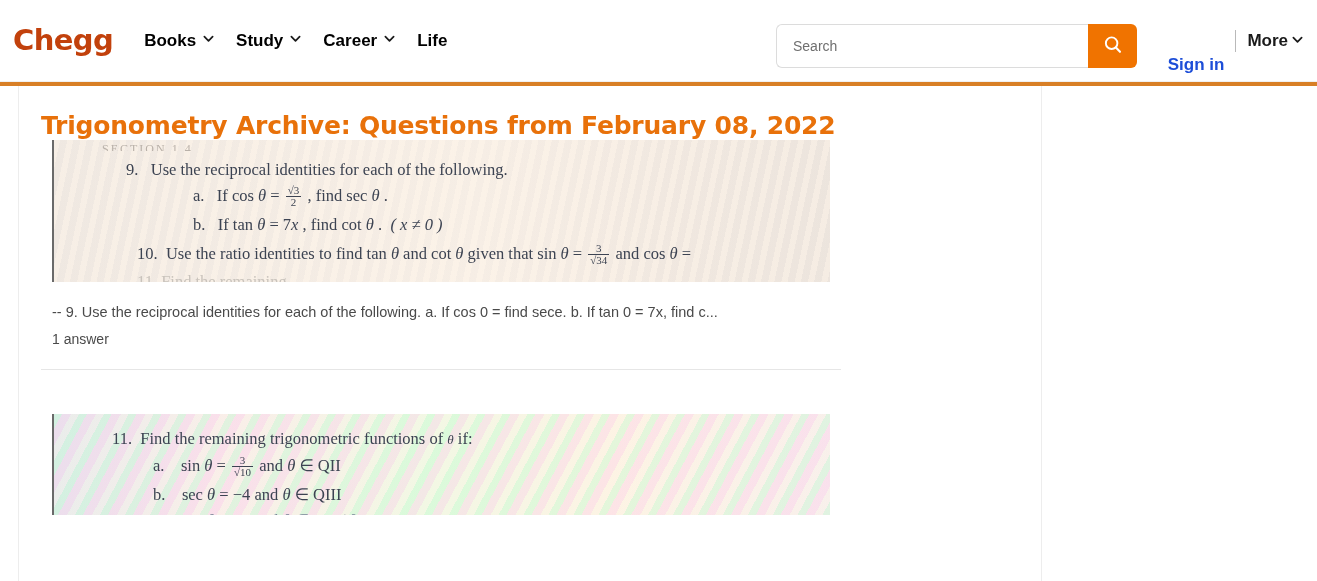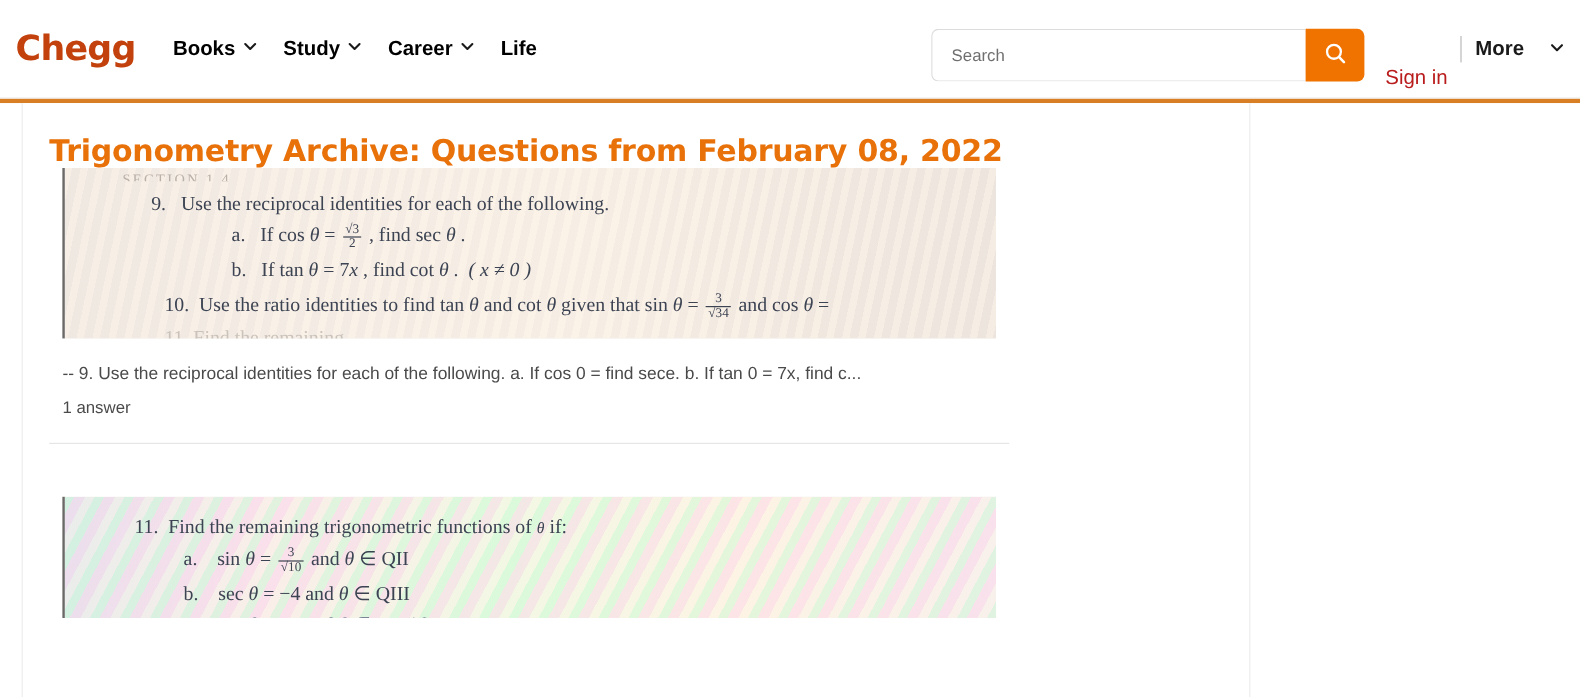--- a/index.html
+++ b/index.html
@@ -102,36 +102,36 @@
     position: absolute;
     right: 14px;
     top: 0;
     height: 82px;
     display: flex;
     align-items: center;
     gap: 0px;
   }
   .signin {
     font-size: 17px;
-    font-weight: normal;
-    color: #b91c1c;
+    font-weight: bold;
+    color: #1d4ed8;
     padding-right: 11px;
     cursor: pointer;
     white-space: nowrap;
     margin-top: 47px;
   }
   .vdiv {
     width: 1px;
     height: 22px;
     background: #b9b9b9;
   }
   .more {
     display: flex;
     align-items: center;
-    gap: 22px;
+    gap: 4px;
     font-size: 17px;
     font-weight: bold;
     color: #1a1a1a;
     padding-left: 11px;
     cursor: pointer;
     white-space: nowrap;
   }
 
   
   .orange-rule {

